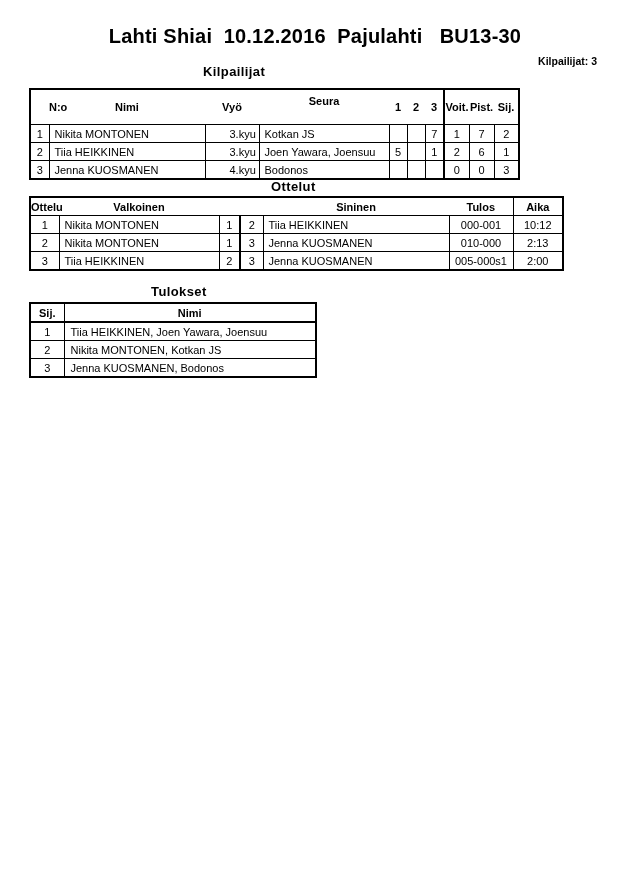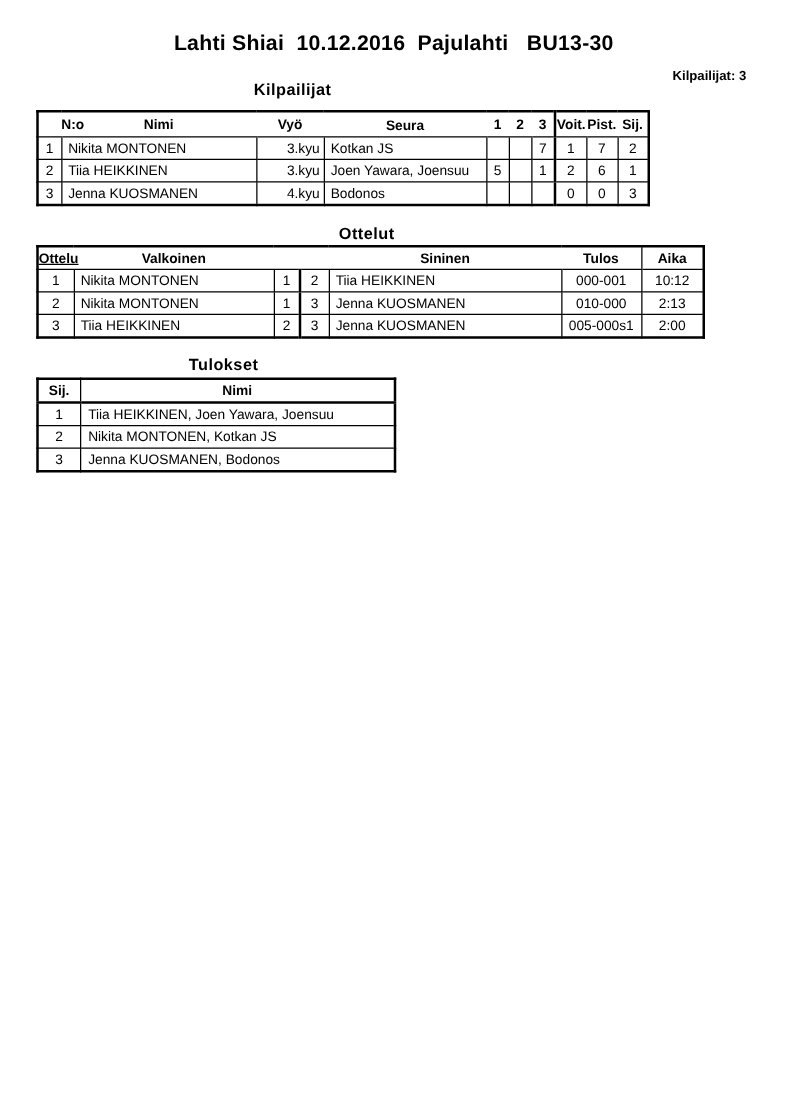--- a/index.html
+++ b/index.html
@@ -9,21 +9,21 @@
     height: 891px;
     background: #ffffff;
     color: #000000;
     font-family: "Liberation Sans", sans-serif;
     overflow: hidden;
   }
   .page-title {
     position: absolute;
     top: 25px; left: 0; right: 0;
     text-align: center;
-    font-size: 17px;
+    font-size: 20px;
     font-weight: bold;
     white-space: pre;
     letter-spacing: 0.2px;
   }
   .count-label {
     position: absolute;
     top: 55px; right: 33px;
     font-size: 10.5px;
     font-weight: bold;
   }
@@ -54,31 +54,31 @@
   }
   th { font-weight: bold; text-align: center; }
   td { font-weight: normal; text-align: center; }
 
   
   #t-kilpailijat { top: 88px; left: 29px; width: 489px; }
   #t-kilpailijat th { border: none; border-bottom: 1px solid #000; }
   #t-kilpailijat td { border: 1px solid #000; }
   #t-kilpailijat .thickL { border-left: 2px solid #000 !important; }
   #t-kilpailijat th.edgeL { text-align: left; padding-left: 18px; }
-  #t-kilpailijat th.lower { vertical-align: bottom; padding-bottom: 2px; text-align: center; }
+  #t-kilpailijat th.lower { vertical-align: bottom; padding-bottom: 17px; text-align: center; }
   #t-kilpailijat td.txt { text-align: left; padding-left: 5px; }
   #t-kilpailijat td.vyo { text-align: left; padding-left: 24px; }
 
   
   #t-ottelut { top: 196px; left: 29px; width: 533px; }
   #t-ottelut th { border: none; border-bottom: 1px solid #000; }
   #t-ottelut th.thinL { border-left: 1px solid #000; }
   #t-ottelut td { border: 1px solid #000; }
   #t-ottelut td.thickL { border-left: 2px solid #000; }
-  #t-ottelut th.edgeL { text-align: left; padding-left: 0; text-decoration: underline; }
+  #t-ottelut th.edgeL { text-align: left; padding-left: 0; }
   #t-ottelut td.txt { text-align: left; padding-left: 5px; }
 
   
   #t-tulokset { top: 302px; left: 29px; width: 286px; }
   #t-tulokset th { border: none; border-bottom: 2px solid #000; }
   #t-tulokset th.thinL { border-left: 1px solid #000; }
   #t-tulokset td { border: 1px solid #000; }
   #t-tulokset td.txt { text-align: left; padding-left: 6px; }
 </style>
 </head>

